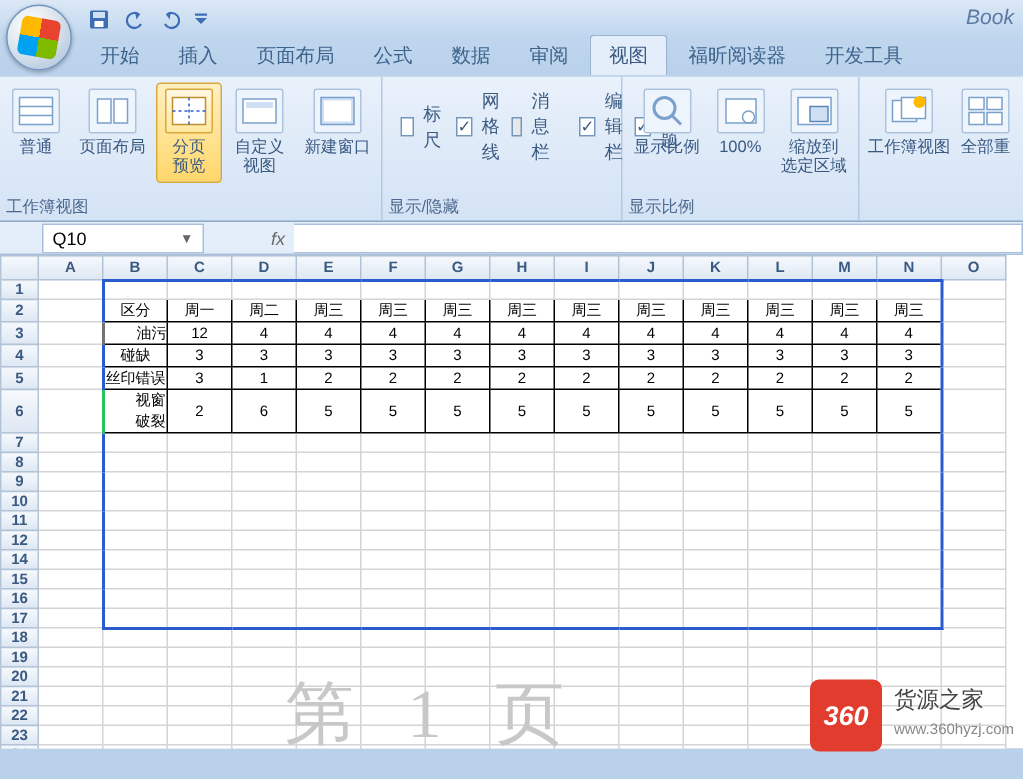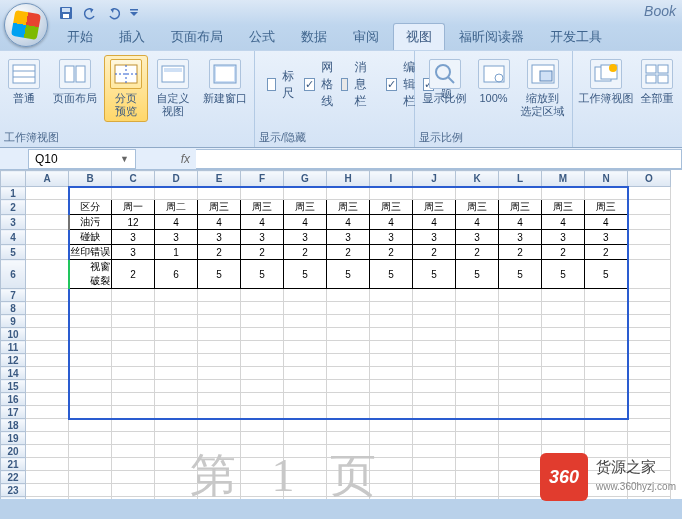--- a/index.html
+++ b/index.html
@@ -325,21 +325,21 @@
             <td class="dcell" style="">周三</td>
             <td class="dcell" style="">周三</td>
             <td class="dcell" style="">周三</td>
             <td class="dcell" style="">周三</td>
             <td class="dcell" style="border-right:2px solid #2a5cd0;">周三</td>
             <td class="cell" style=""></td>
           </tr>
           <tr>
             <th class="rowh">3</th>
             <td class="cell" style=""></td>
-            <td class="dcell" style="border-left:2px solid #737373;">油污</td>
+            <td class="dcell" style="border-left:2px solid #737373;text-align:right;">油污</td>
             <td class="dcell" style="">12</td>
             <td class="dcell" style="">4</td>
             <td class="dcell" style="">4</td>
             <td class="dcell" style="">4</td>
             <td class="dcell" style="">4</td>
             <td class="dcell" style="">4</td>
             <td class="dcell" style="">4</td>
             <td class="dcell" style="">4</td>
             <td class="dcell" style="">4</td>
             <td class="dcell" style="">4</td>

